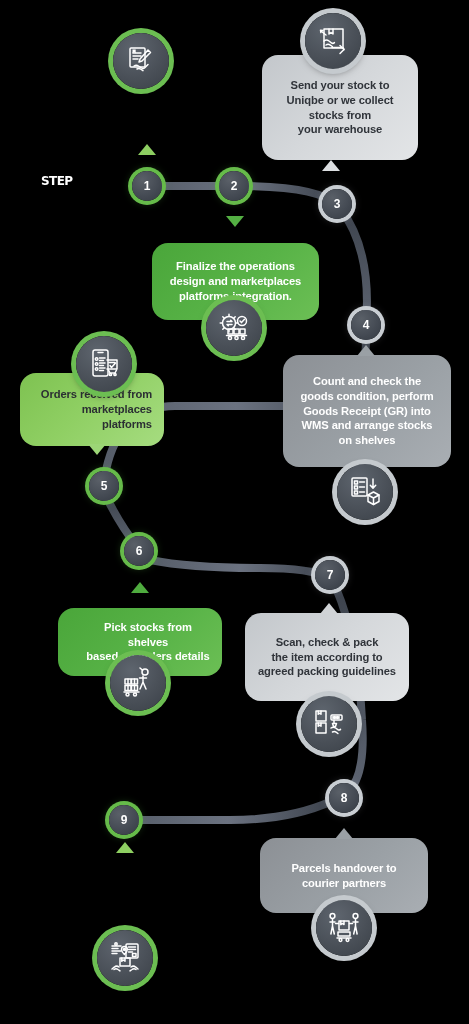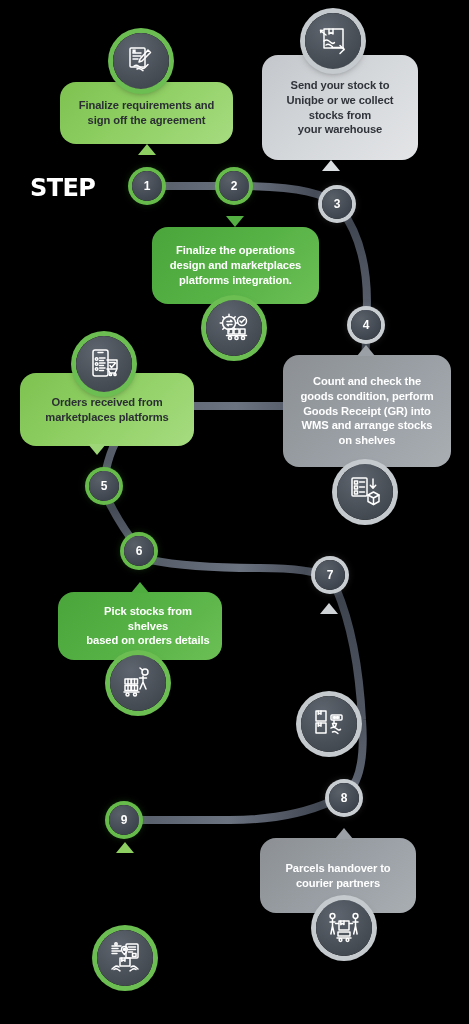--- a/index.html
+++ b/index.html
@@ -38,20 +38,21 @@
   }
   .bubble .txt { display: block; width: 100%; }
 
   .b-greenlight {
     background: linear-gradient(135deg,#7ec251 0%,#8fcf63 45%,#a6dc80 100%);
     color: #2b2f33;
   }
   .b-greendark {
     background: linear-gradient(135deg,#4aa63a 0%,#58b347 55%,#6cbf55 100%);
     color: #ffffff;
+    margin-top: 16px;
   }
   .b-graylight {
     background: linear-gradient(135deg,#c3c7cb 0%,#d5d8db 50%,#e3e5e7 100%);
     color: #30343a;
     text-align: center;
   }
   .b-graymid {
     background: linear-gradient(135deg,#8c9095 0%,#9aa0a5 55%,#a9aeb3 100%);
     color: #ffffff;
   }
@@ -94,24 +95,25 @@
   .medal.green { box-shadow: 0 0 0 5px #6cbe52, 0 3px 9px rgba(0,0,0,.6); }
   .medal.gray  { box-shadow: 0 0 0 5px #c5cace, 0 3px 9px rgba(0,0,0,.6); }
   .medal svg { width: 34px; height: 34px; display:block; }
   .medal svg * { stroke: #ffffff; fill: none; stroke-width: 1.5; stroke-linecap: round; stroke-linejoin: round; }
   .medal svg .fillw { fill: #ffffff; stroke: none; }
 
   
   #step-label {
     position: absolute;
     color: #ffffff;
-    font-size: 24px;
+    font-size: 12px;
     font-weight: 700;
     letter-spacing: -0.6px;
     font-family: "DejaVu Sans", sans-serif;
+    margin-left: 11px;
   }
 </style>
 </head>
 <body>
 
 <div id="stage">
 
   <svg id="connector" viewBox="0 0 469 1024">
     <defs>
       <linearGradient id="lg1" x1="0" y1="0" x2="1" y2="0">
@@ -135,23 +137,20 @@
 
     <path d="M150,560 Q190,568 260,568 Q312,568 329,578" stroke="url(#lg1)" stroke-width="8" fill="none" stroke-linecap="round"></path>
 
     <path d="M336,588 Q358,640 362,720 Q366,775 348,792" stroke="url(#lg2)" stroke-width="8" fill="none" stroke-linecap="round"></path>
 
     <path d="M332,801 Q290,820 230,820 L140,820 Q128,820 124,820" stroke="url(#lg1)" stroke-width="8" fill="none" stroke-linecap="round"></path>
   </svg>
 
   <div id="step-label" style="left:30px; top:174px;">STEP</div>
 
-  <div class="bubble b-greenlight" style="left:60px; top:82px; width:173px; height:62px;">
-    <span class="txt">Finalize requirements and<br>sign off the agreement</span>
-  </div>
   <div class="tail" style="left:138px; top:144px; border-bottom-color:#8ecf62;"></div>
   <div class="medal green" style="left:113px; top:33px;">
     <svg viewBox="0 0 34 34">
       <rect x="6" y="4" width="15" height="19" rx="1"></rect>
       <path d="M9 9h8 M9 12h8 M9 15h5"></path>
       <path class="fillw" d="M8.5 5.5h3.2v4l-1.6-1.2-1.6 1.2z"></path>
       <path d="M24 6 L26.5 8.5 L18 17 L15 18 L16 15 Z"></path>
       <path d="M10 22c1.5-1 3-1 4.5 0l3 2c1 .7 2.4.6 3.3-.3l3.2-3.2"></path>
       <path d="M13 25c1.3-.8 2.7-.6 3.8.2l2.2 1.5"></path>
     </svg>
@@ -217,21 +216,21 @@
       <path d="M11.5 7h5 M11.5 12h5 M11.5 17h5"></path>
       <path d="M25 4v9 M22.3 10.3L25 13.2l2.7-2.9"></path>
       <path d="M20 20l5.5-3 5.5 3v6.5l-5.5 3-5.5-3z"></path>
       <path d="M20 20l5.5 3 5.5-3 M25.5 23v6.5"></path>
     </svg>
   </div>
   <div class="node gray" style="left:351px; top:310px;">
     <span>4</span>
   </div>
 
-  <div class="bubble b-greenlight" style="left:20px; top:373px; width:174px; height:73px;">
+  <div class="bubble b-greenlight" style="left:20px; top:373px; width:144px; height:73px;text-align:right;">
     <span class="txt">Orders received from<br>marketplaces platforms</span>
   </div>
   <div class="tail down" style="left:88px; top:444px; border-top-color:#9cd676;"></div>
   <div class="medal green" style="left:76px; top:336px;">
     <svg viewBox="0 0 34 34">
       <rect x="6" y="3" width="15" height="26" rx="2"></rect>
       <path d="M11 5.5h5"></path>
       <circle cx="9.6" cy="12" r="1.3"></circle>
       <circle cx="9.6" cy="17" r="1.3"></circle>
       <circle cx="9.6" cy="22" r="1.3"></circle>
@@ -265,39 +264,42 @@
       <path d="M7 19.5v5 M13.5 19.5v5"></path>
       <path d="M3 26h15"></path>
       <circle cx="6.5" cy="28.5" r="1.5"></circle>
       <circle cx="14" cy="28.5" r="1.5"></circle>
     </svg>
   </div>
   <div class="node green" style="left:124px; top:536px;">
     <span>6</span>
   </div>
 
+  <div class="bubble b-graylight" style="left:245px; top:613px; width:164px; height:88px;">
+    <span class="txt">Scan, check &amp; pack<br>the item according to<br>agreed packing guidelines</span>
+  </div>
   <div class="tail" style="left:320px; top:603px; border-bottom-color:#d0d3d6;"></div>
   <div class="medal gray" style="left:301px; top:696px;">
     <svg viewBox="0 0 34 34">
       <rect x="4" y="4" width="10" height="10"></rect>
       <path d="M9 4v3.2l-1.4-1-1.4 1V4"></path>
       <rect x="4" y="16" width="10" height="10"></rect>
       <path d="M9 16v3.2l-1.4-1-1.4 1V16"></path>
       <rect x="19" y="8" width="11" height="5" rx="1"></rect>
       <path d="M21 9.4v2.2 M22.5 9.4v2.2 M24 9.4v2.2 M25.5 9.4v2.2 M27 9.4v2.2"></path>
       <path d="M22 13.5v3 M20.5 16.5h4l-1 3h-2z"></path>
       <path d="M19 21c1.6-1.2 3.2-1 4.6 0l2.2 1.6c.8.6 2 .5 2.7-.2"></path>
       <path d="M20.5 25c1.3-.8 2.6-.6 3.6.2l1.8 1.3"></path>
     </svg>
   </div>
   <div class="node gray" style="left:315px; top:560px;">
     <span>7</span>
   </div>
 
-  <div class="bubble b-graymid" style="left:260px; top:838px; width:156px; height:75px;">
+  <div class="bubble b-graymid" style="left:260px; top:838px; width:168px; height:75px;">
     <span class="txt">Parcels handover to<br>courier partners</span>
   </div>
   <div class="tail" style="left:335px; top:828px; border-bottom-color:#9aa0a5;"></div>
   <div class="medal gray" style="left:316px; top:900px;">
     <svg viewBox="0 0 34 34">
       <circle cx="5.5" cy="5" r="2.4"></circle>
       <path d="M5.5 8v7 M5.5 15l-1.6 8 M5.5 15l1.8 8"></path>
       <path d="M3 11h5"></path>
       <circle cx="28.5" cy="5" r="2.4"></circle>
       <path d="M28.5 8v7 M28.5 15l1.6 8 M28.5 15l-1.8 8"></path>

